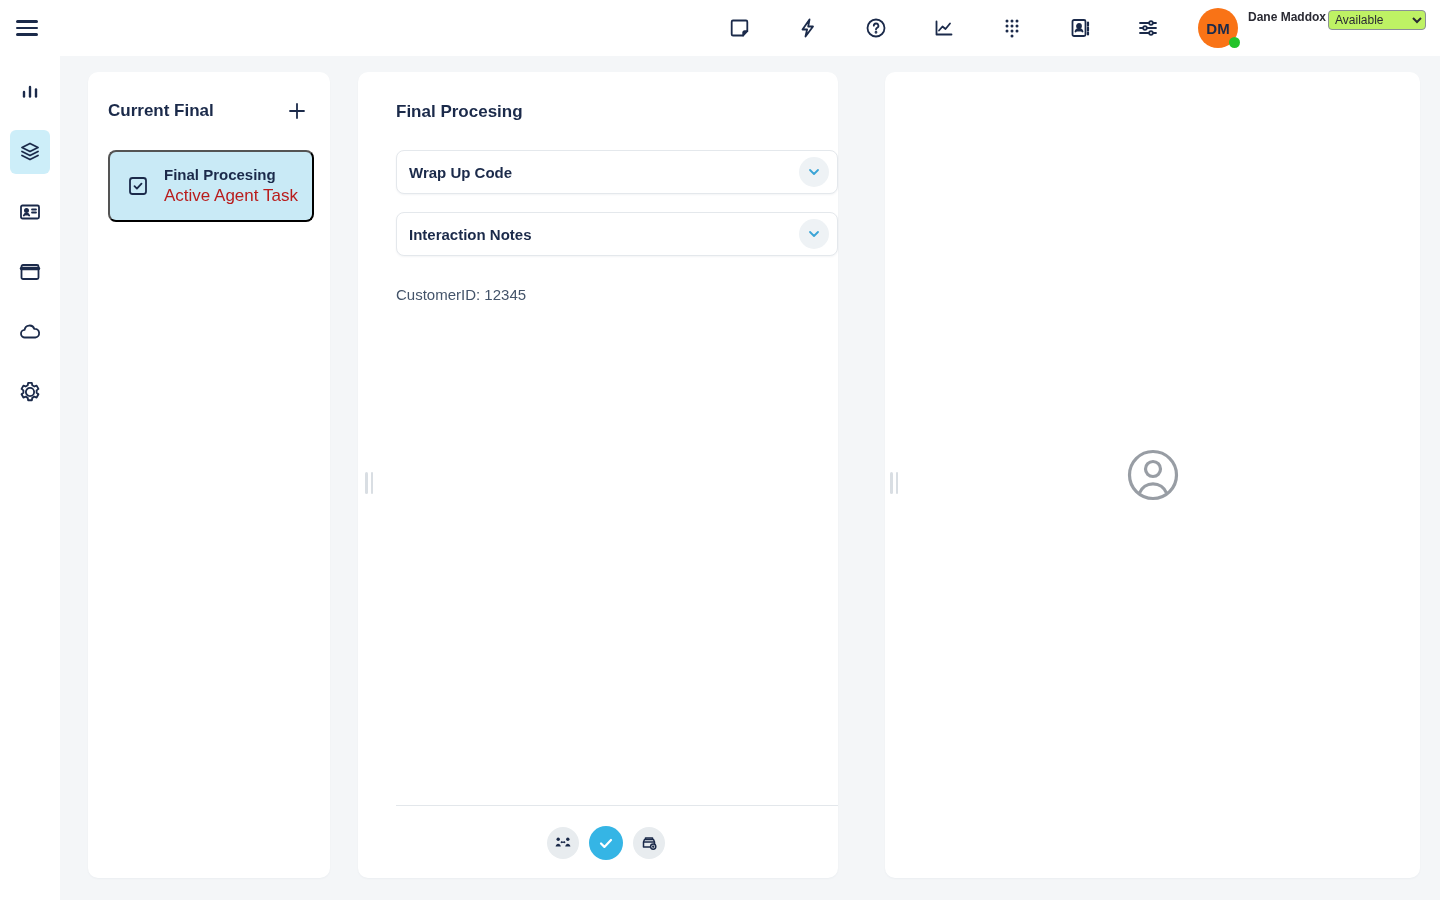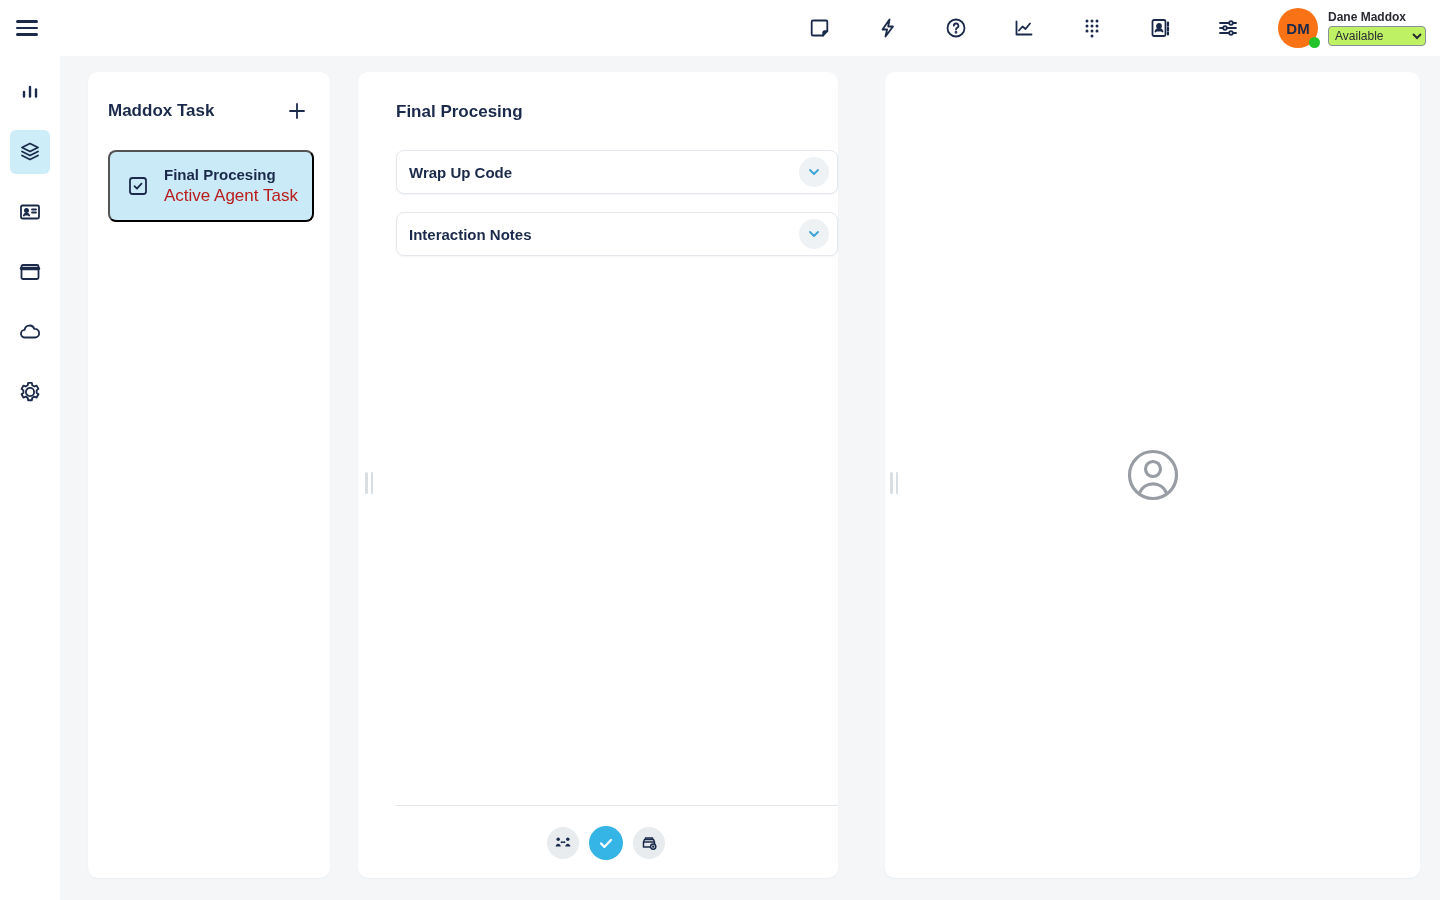--- a/index.html
+++ b/index.html
@@ -27,21 +27,21 @@
   .avatar-wrap { position:relative; width:40px; height:40px; }
   .avatar {
     width:40px; height:40px; border-radius:50%; background:#f97316;
     display:flex; align-items:center; justify-content:center;
     font-weight:bold; font-size:15px; color:#1b2a4a; cursor:pointer;
   }
   .presence-dot {
     position:absolute; right:-2px; bottom:0; width:11px; height:11px;
     border-radius:50%; background:#22c32a;
   }
-  .user-meta { display:flex; flex-direction:column; gap:2px; padding-top:2px; }
+  .user-meta { display:flex; flex-direction:row; gap:2px; padding-top:2px; }
   .user-name { font-size:12px; font-weight:bold; color:#2a2a33; }
   .status-select {
     width:98px; height:20px; font-size:12px; color:#2a2a33;
     border:1px solid #8a9097; border-radius:4px; background:#bef264;
     font-family:"Liberation Sans", sans-serif; padding:0 2px;
   }
 
   
   .shell { display:flex; height:844px; }
   .sidebar {
@@ -241,21 +241,21 @@
       <svg width="26" height="26" viewBox="0 0 24 24" fill="none" stroke="#1b2a4a" stroke-width="1.7" stroke-linejoin="round">
         <path d="M12 8.2a3.8 3.8 0 1 0 0 7.6 3.8 3.8 0 0 0 0-7.6zM10.3 3.6h3.4l.4 2.2 1.9 1.1 2.1-.8 1.7 3-1.7 1.4v2.2l1.7 1.4-1.7 3-2.1-.8-1.9 1.1-.4 2.2h-3.4l-.4-2.2-1.9-1.1-2.1.8-1.7-3 1.7-1.4v-2.2L4.2 9.1l1.7-3 2.1.8 1.9-1.1.4-2.2z"></path>
       </svg>
     </button>
   </nav>
 
   <main class="main">
 
     <section class="card card-tasks">
       <div class="panel-head">
-        <h2 class="panel-title">Maddox Task</h2>
+        <h2 class="panel-title">Current Final</h2>
         <button class="add-btn">
           <svg width="22" height="22" viewBox="0 0 22 22" fill="none" stroke="#1b2a4a" stroke-width="1.8" stroke-linecap="round">
             <path d="M11 4v14M4 11h14"></path>
           </svg>
         </button>
       </div>
       <button class="task-item">
         <svg class="stroke" width="24" height="24" viewBox="0 0 24 24" stroke-width="2">
           <rect x="4" y="4" width="16" height="16" rx="2.5"></rect>
           <path d="M8.5 12.2l2.4 2.4 4.6-5"></path>
@@ -281,20 +281,21 @@
 
       <div class="accordion">
         <span class="accordion-label">Interaction Notes</span>
         <span class="chev-circle">
           <svg width="16" height="16" viewBox="0 0 16 16" fill="none" stroke="#3aa4d6" stroke-width="1.8" stroke-linecap="round" stroke-linejoin="round">
             <path d="M4 6l4 4 4-4"></path>
           </svg>
         </span>
       </div>
 
+      <p class="customer-id">CustomerID: 12345</p>
 
       <div class="work-footer">
         <div class="work-divider"></div>
         <div class="work-toolbar">
           <button class="tool-btn">
             <svg width="20" height="20" viewBox="0 0 20 20" fill="#1b2a4a">
               <circle cx="5.2" cy="6.2" r="1.7"></circle>
               <path d="M2.6 13.6c.4-2 1.4-2.9 2.6-2.9s2.2.9 2.6 2.9z"></path>
               <circle cx="14.8" cy="6.2" r="1.7"></circle>
               <path d="M12.2 13.6c.4-2 1.4-2.9 2.6-2.9s2.2.9 2.6 2.9z"></path>

